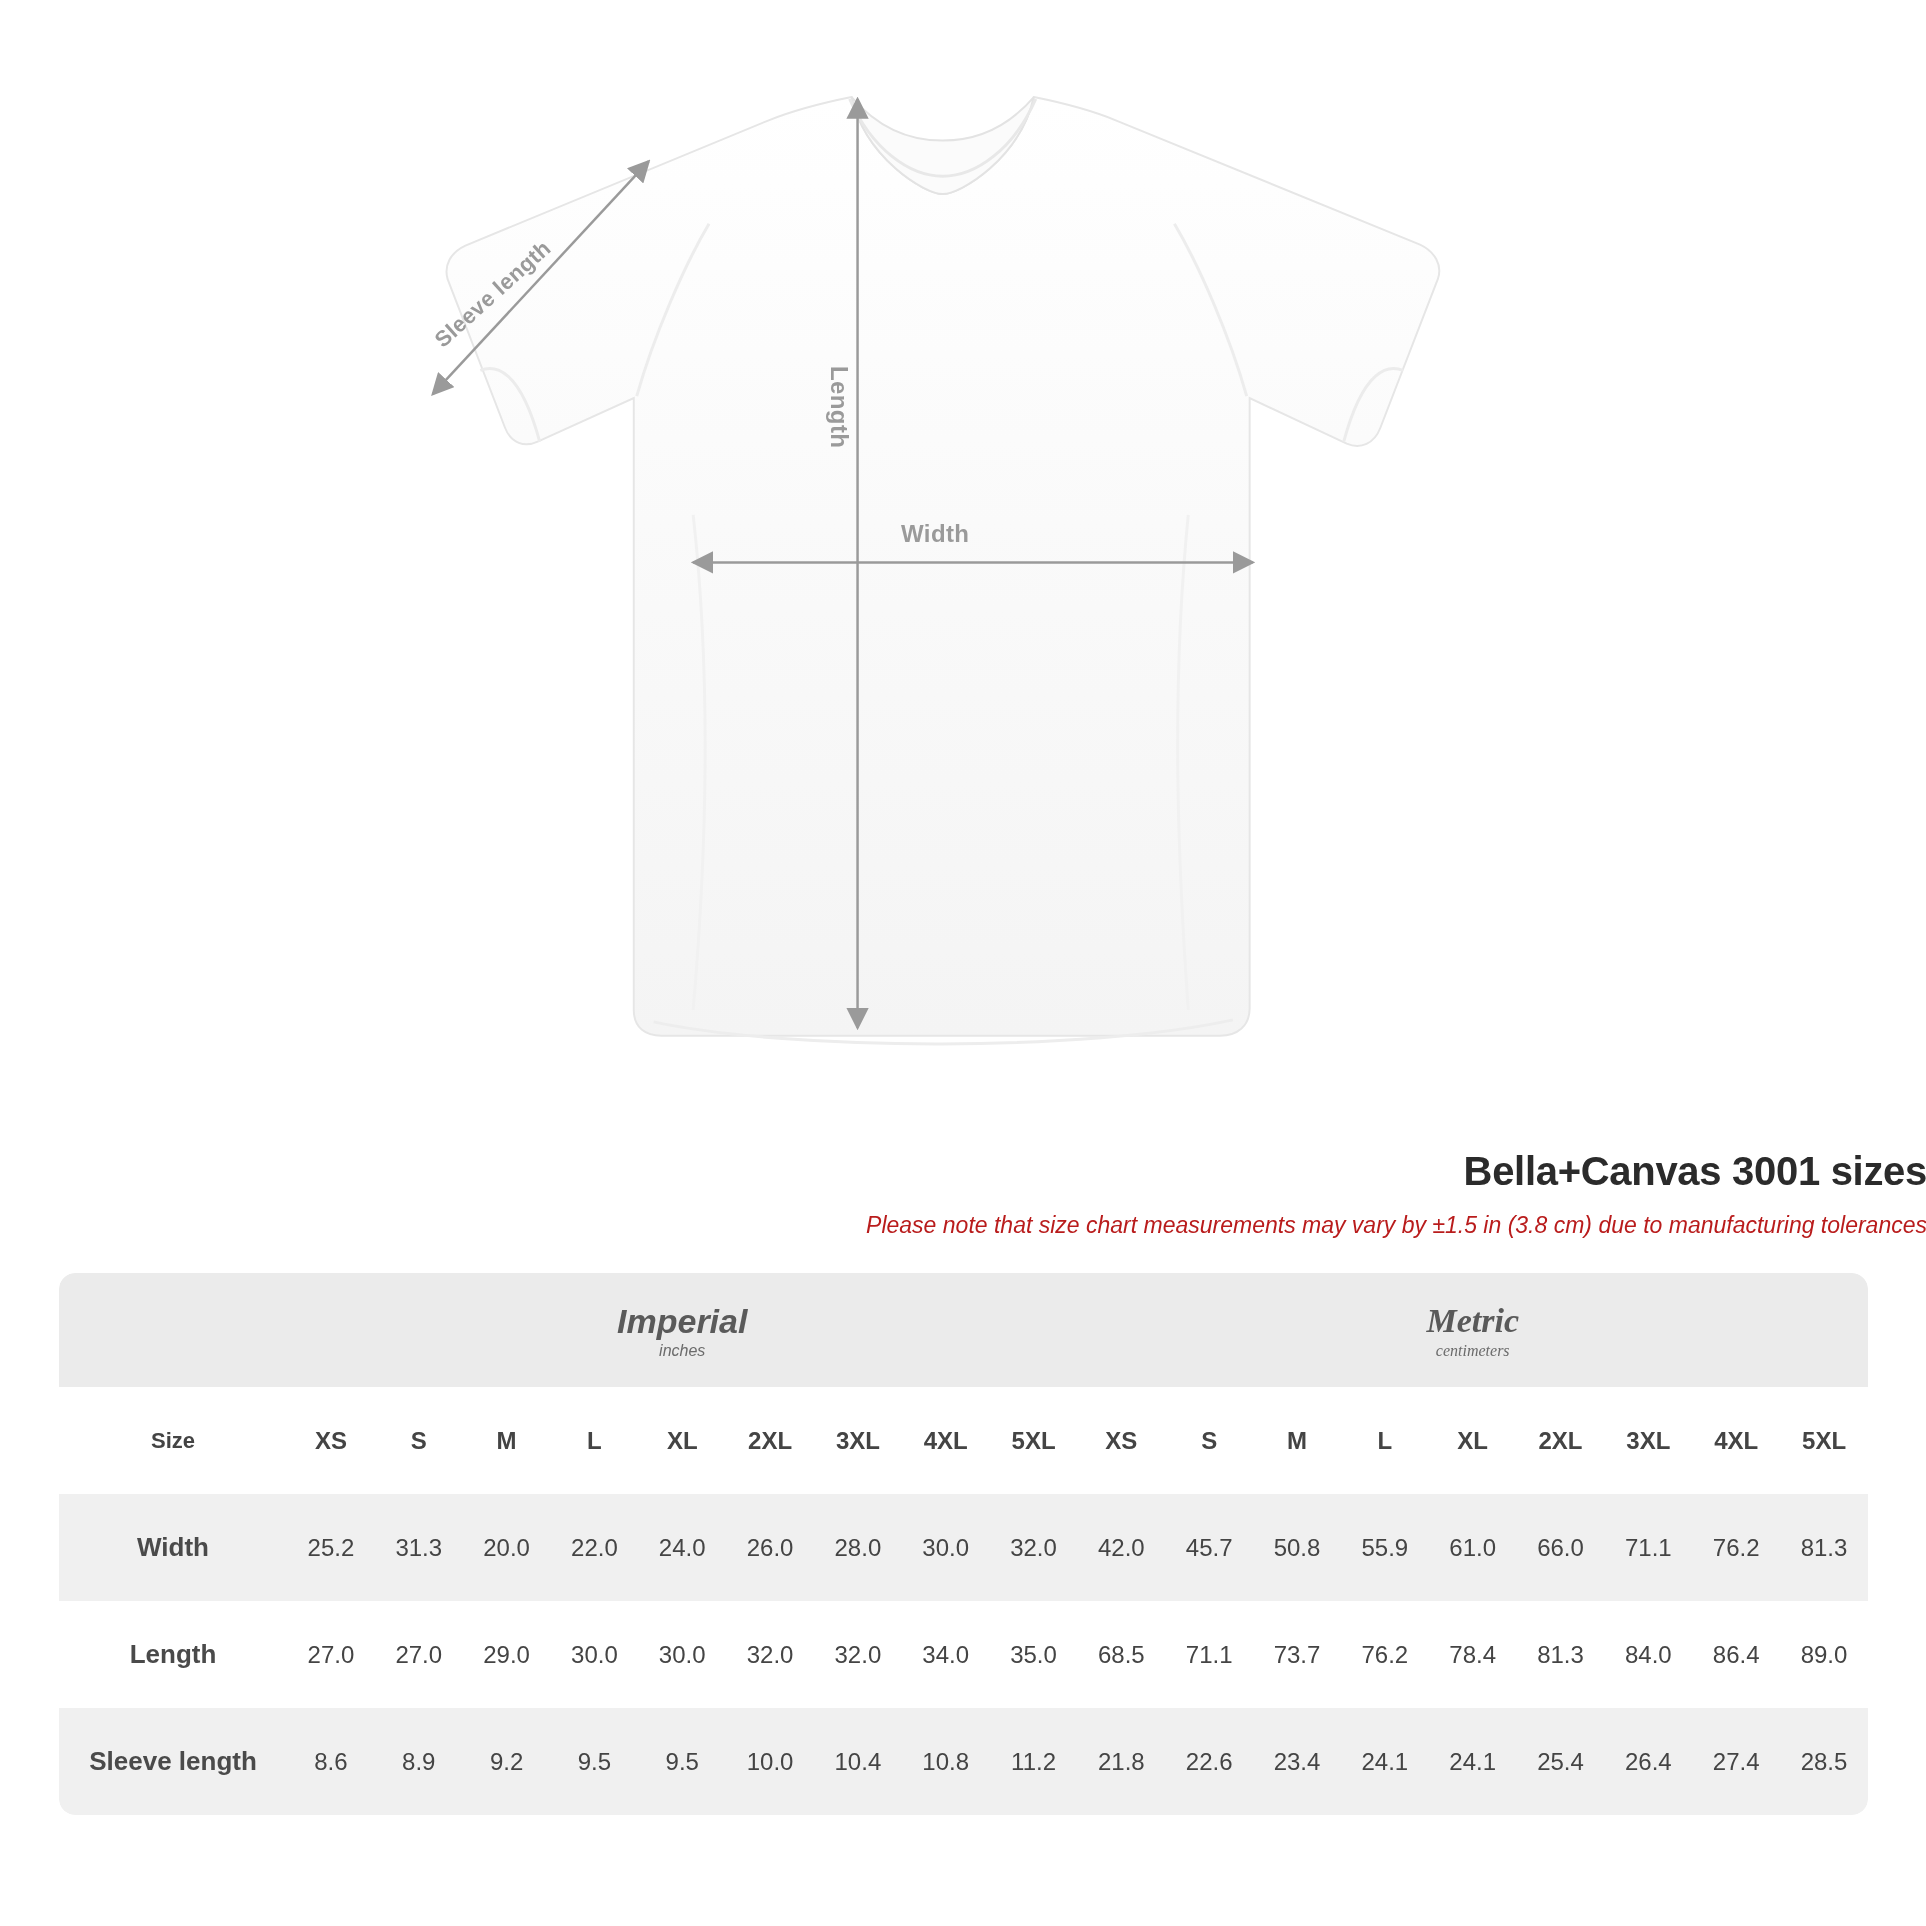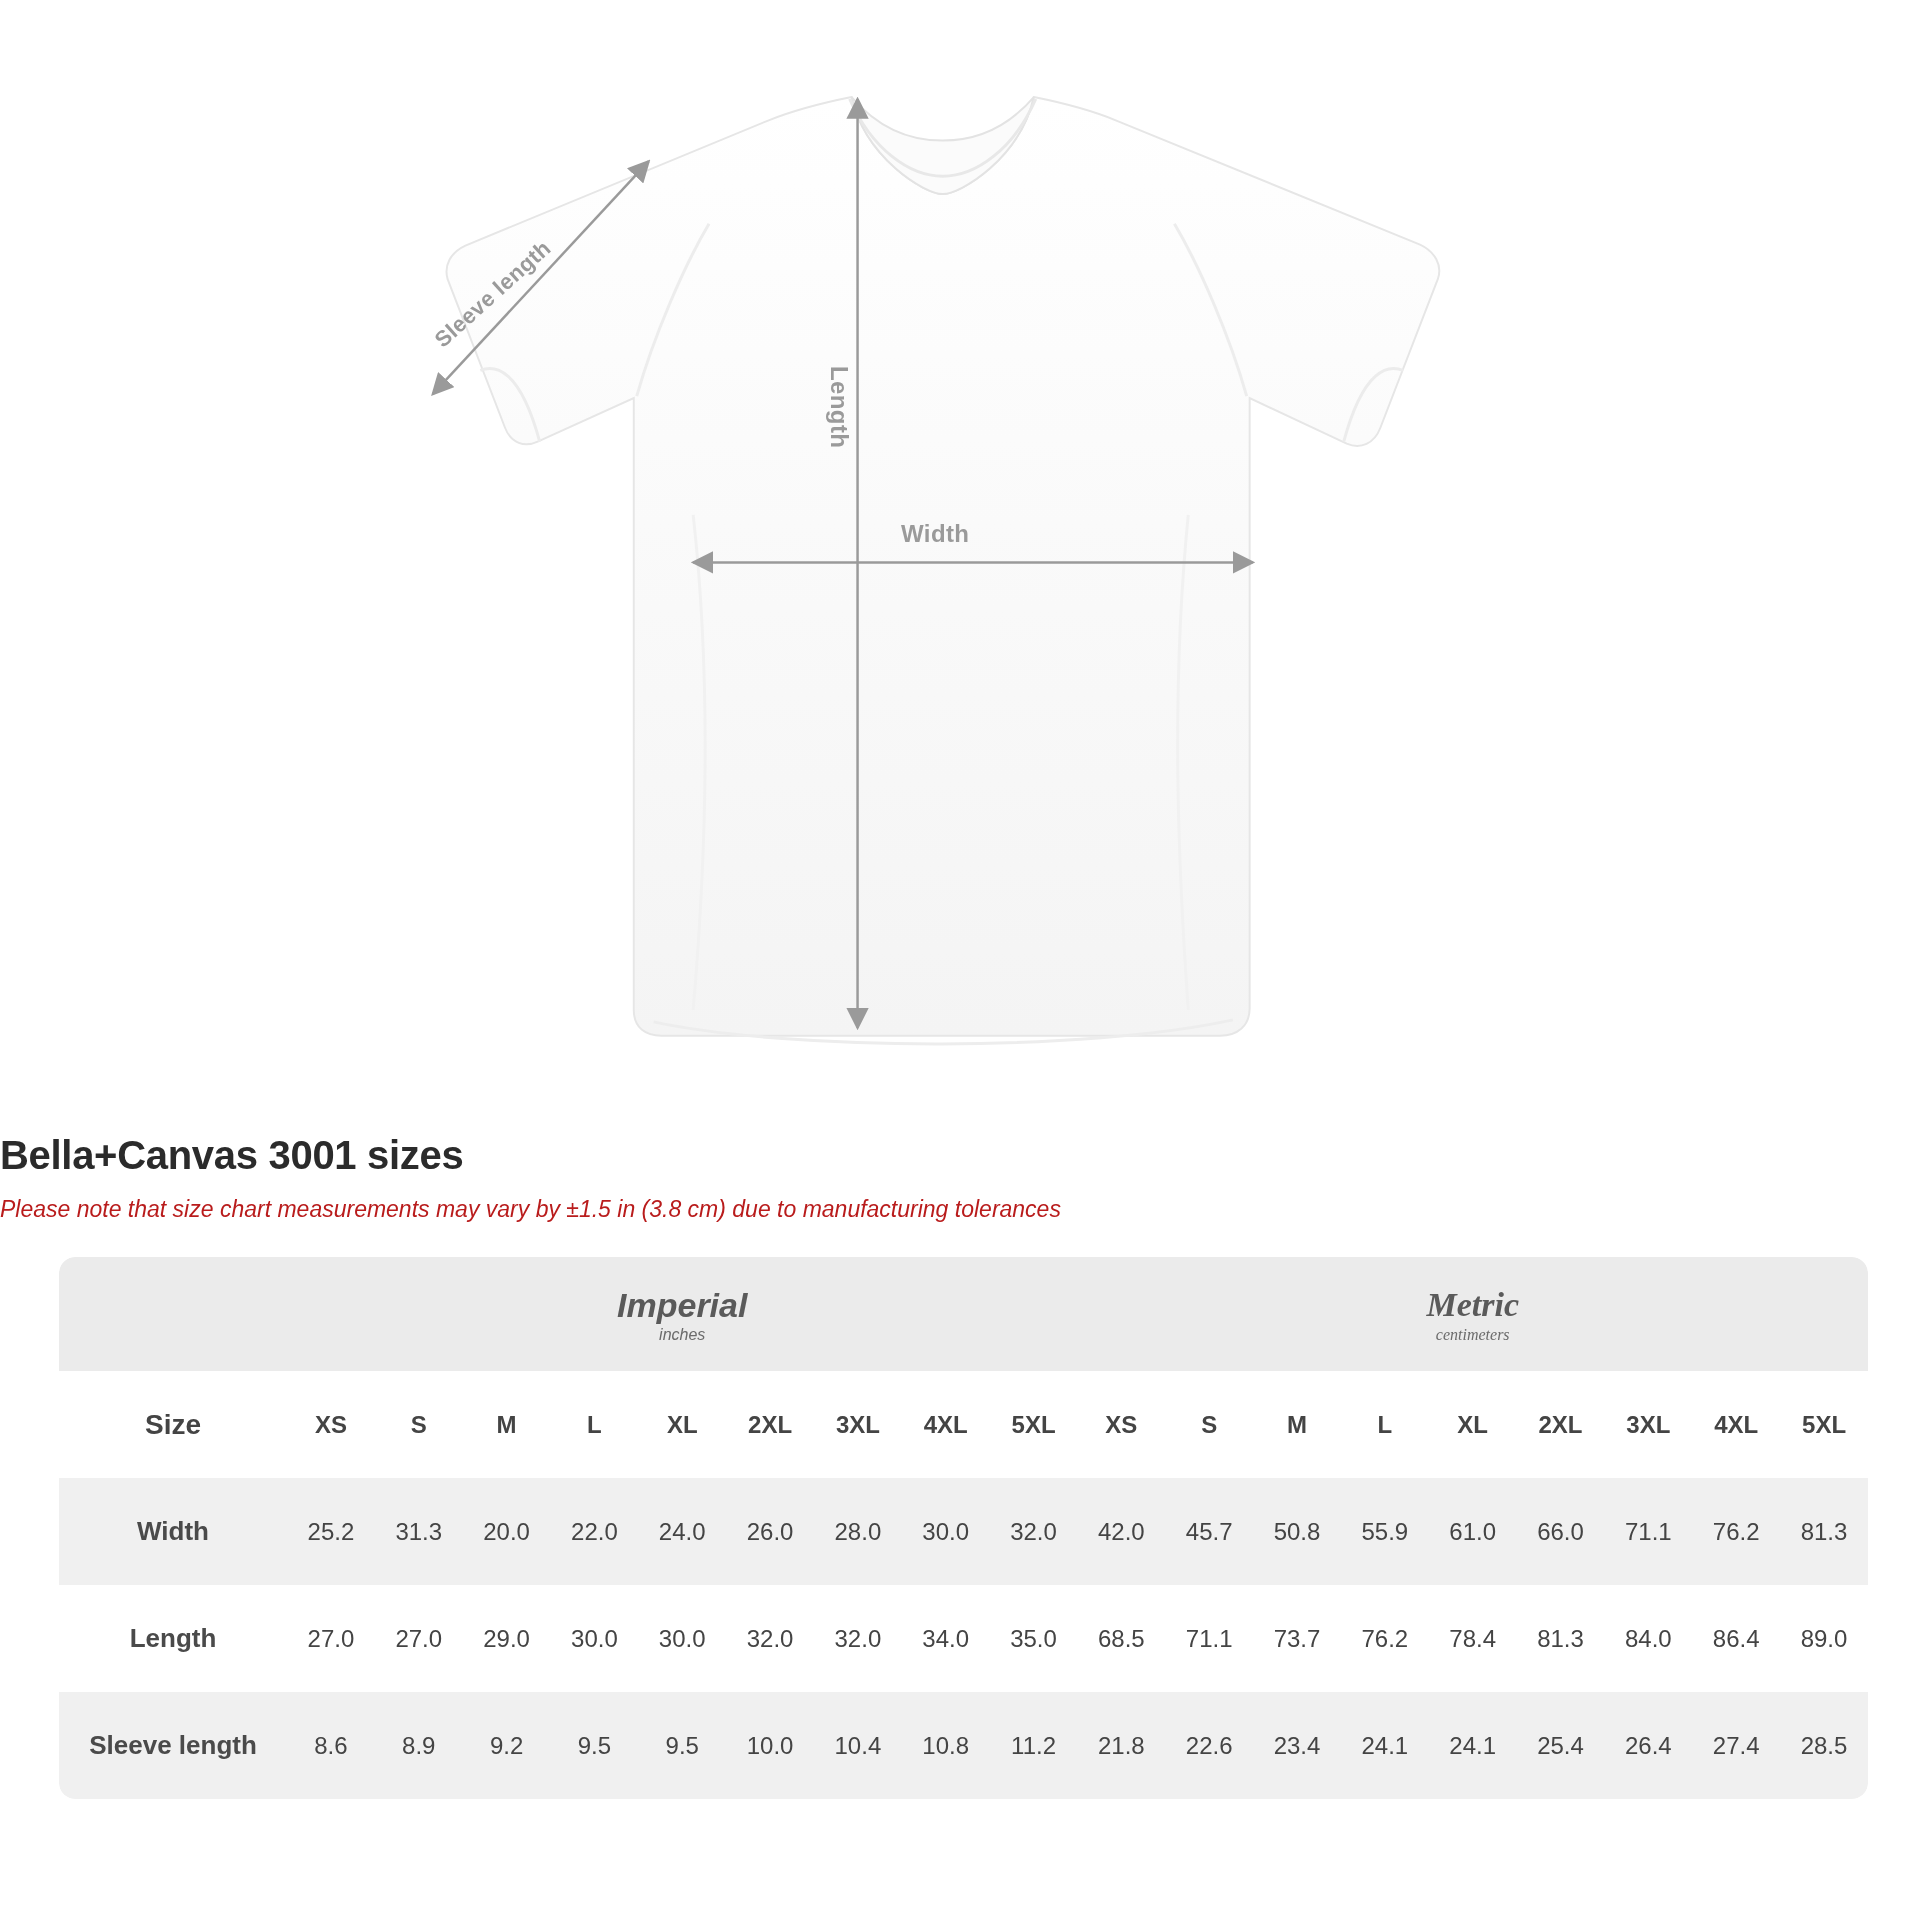--- a/index.html
+++ b/index.html
@@ -43,22 +43,22 @@
   }
   .dim-label.sleeve-lbl {
     left: 447px; top: 327px;
     font-size: 22px;
     transform: rotate(-42deg);
     transform-origin: left bottom;
   }
 
   
   .title-block {
-    text-align: left;
-    margin-top: 24px;
+    text-align: right;
+    margin-top: 40px;
   }
   .chart-title {
     font-size: 40px;
     font-weight: bold;
     color: #2b2b2b;
     margin: 0 0 18px 0;
     letter-spacing: -0.3px;
   }
   .chart-note {
     font-size: 23px;
@@ -109,21 +109,21 @@
   .head-row td {
     height: 107px;
     font-weight: bold;
     font-size: 26px;
     color: #555555;
     background: #ffffff;
     border-bottom: 1px solid #e2e2e2;
     border-right: 1px solid #e8e8e8;
   }
   .head-row td:last-child { border-right: none; }
-  .head-row td.row-label { font-size: 28px; }
+  .head-row td.row-label { font-size: 22px; }
 
   .data-row td {
     height: 107px;
     border-bottom: 1px solid #e8e8e8;
     border-right: 1px solid #e8e8e8;
     font-size: 25px;
     color: #3c3c3c;
   }
   .data-row td:last-child { border-right: none; }
   .data-row.shade td { background: #f0f0f0; }

